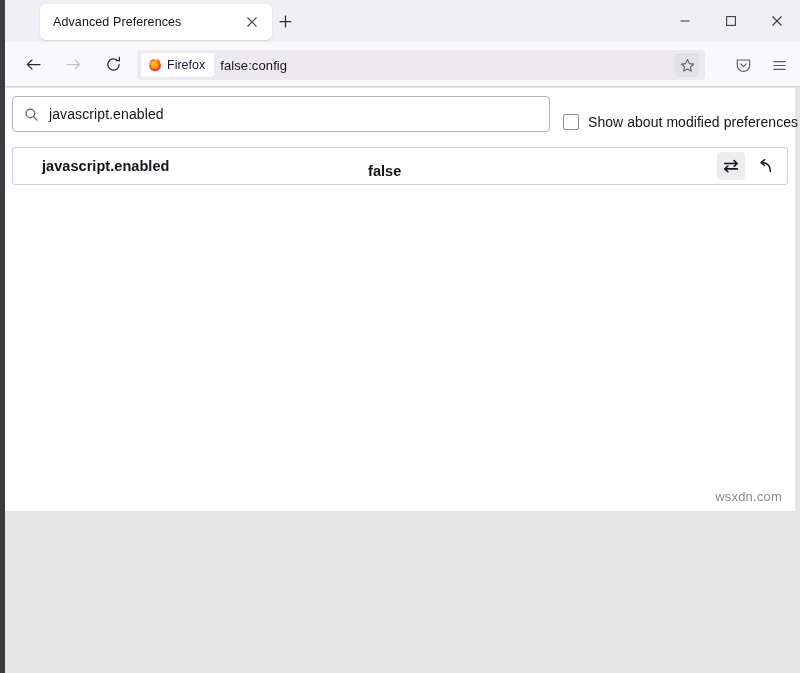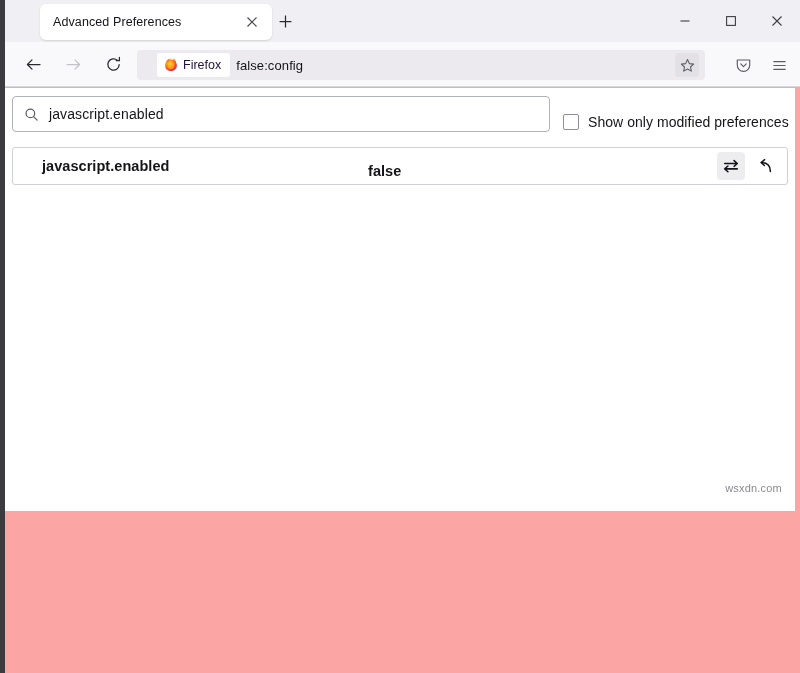--- a/index.html
+++ b/index.html
@@ -9,21 +9,21 @@
     height: 673px;
     overflow: hidden;
     font-family: "Liberation Sans", sans-serif;
     background: #ffffff;
   }
 
   #app {
     position: relative;
     width: 800px;
     height: 673px;
-    background: #fca5a5;
+    background: #e5e5e5;
     overflow: hidden;
   }
 
   
   .win-edge-left {
     position: absolute;
     left: 0; top: 0;
     width: 5px; height: 673px;
     background: #3b3b40;
   }
@@ -105,21 +105,21 @@
   .navbtn.disabled { color: #c3c3c8; }
 
   .urlbar {
     position: absolute;
     left: 137px; top: 50px;
     width: 568px; height: 30px;
     background: #eceaee;
     border-radius: 4px;
     display: flex;
     align-items: center;
-    padding-left: 20px;
+    padding-left: 4px;
   }
   .identity {
     height: 24px;
     background: #ffffff;
     border-radius: 3px;
     display: flex;
     align-items: center;
     gap: 5px;
     padding: 0 9px 0 7px;
     margin-right: 6px;
@@ -249,22 +249,22 @@
     width: 28px; height: 28px;
     display: flex; align-items: center; justify-content: center;
     border-radius: 4px;
     color: #15141a;
   }
   .act.hover { background: #ededf0; }
 
   
   .watermark {
     position: absolute;
-    right: 13px; bottom: 17px;
-    font-size: 11px;
+    right: 13px; bottom: 7px;
+    font-size: 13px;
     color: #8a8a92;
     letter-spacing: 0.2px;
   }
 
   svg { display: block; }
 </style>
 </head>
 <body>
 
 <div id="app">
@@ -381,21 +381,21 @@
           <svg width="15" height="15" viewBox="0 0 16 16" fill="none" stroke="currentColor" stroke-width="1.3" stroke-linecap="round">
             <circle cx="6.8" cy="6.8" r="4.6"></circle>
             <path d="M10.2 10.2 L14 14"></path>
           </svg>
         </span>
         <span class="search-value" placeholder="Search preference name">javascript.enabled</span>
       </div>
 
       <div class="checkrow">
         <span class="checkbox"></span>
-        <span class="checklabel">Show only modified preferences</span>
+        <span class="checklabel">Show about modified preferences</span>
       </div>
     </div>
 
     <div class="prefrow">
       <span class="pref-name">javascript.enabled</span>
       <span class="pref-value">false</span>
 
       <span class="pref-actions">
         <span class="act hover">
           <svg width="18" height="18" viewBox="0 0 20 20" fill="none" stroke="currentColor" stroke-width="1.7" stroke-linecap="round" stroke-linejoin="round">

